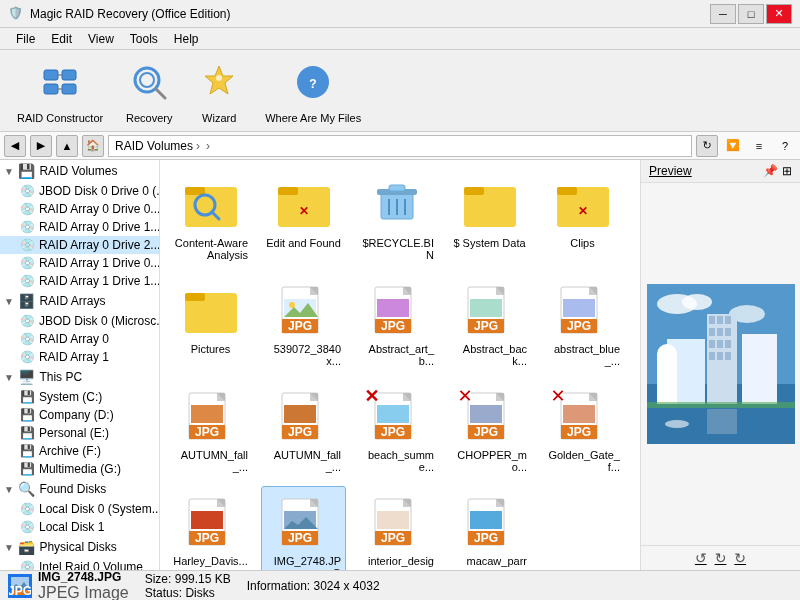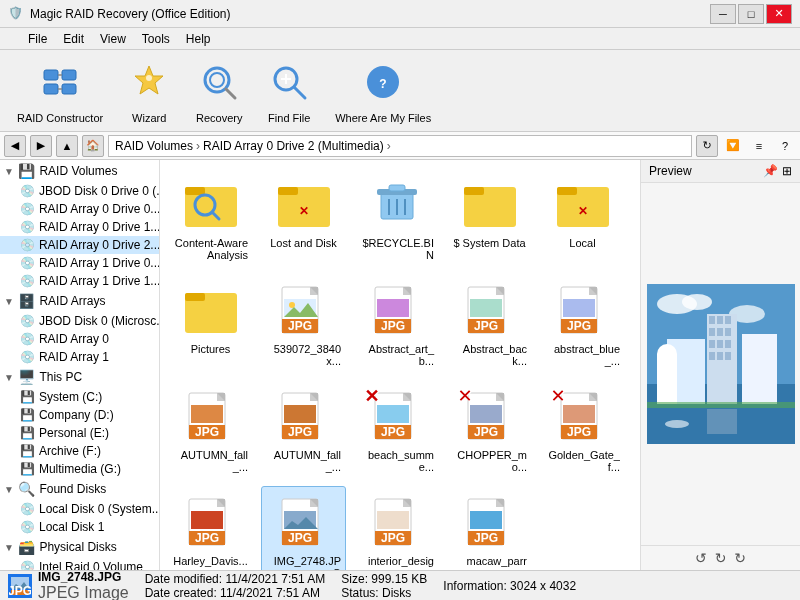--- a/index.html
+++ b/index.html
@@ -23,21 +23,21 @@
       cursor: pointer; display: flex; align-items: center; justify-content: center; font-size: 11px;
     }
     .title-btn.close { background: #e81123; color: white; }
 
     
     .menu-bar {
       background: #f0f0f0;
       height: 22px;
       display: flex;
       align-items: center;
-      padding: 0 20px;
+      padding: 0 8px;
       border-bottom: 1px solid #ccc;
     }
     .menu-item {
       padding: 2px 8px;
       cursor: pointer;
       font-size: 12px;
     }
 
     
     .toolbar {
@@ -138,20 +138,21 @@
     .file-icon-wrap { position: relative; width: 64px; height: 64px; display: flex; align-items: center; justify-content: center; }
     .file-label { font-size: 11px; text-align: right; word-break: break-all; max-width: 80px; color: #000; }
 
     
     .preview-panel {
       width: 160px;
       background: #f5f5f5;
       border-left: 1px solid #ddd;
       display: flex;
       flex-direction: column;
+      text-decoration: underline;
     }
     .preview-header {
       padding: 4px 8px;
       font-size: 12px;
       border-bottom: 1px solid #ddd;
       background: #f0f0f0;
     }
     .preview-image {
       flex: 1;
       display: flex;
@@ -230,67 +231,55 @@
         <rect x="22" y="22" width="14" height="10" rx="2" fill="#4a90d9" stroke="#2a70b9" stroke-width="1"></rect>
         <line x1="18" y1="13" x2="22" y2="13" stroke="#888" stroke-width="1.5"></line>
         <line x1="18" y1="27" x2="22" y2="27" stroke="#888" stroke-width="1.5"></line>
       </svg>
     </div>
     <span class="tool-label">RAID Constructor</span>
   </div>
   <div class="tool-btn">
     <div class="tool-icon">
       <svg width="40" height="40" viewBox="0 0 40 40">
-        <polygon points="20,4 24,14 34,14 26,21 29,32 20,26 11,32 14,21 6,14 16,14" fill="#f5c842" stroke="#d4a820" stroke-width="1"></polygon>
-        <circle cx="20" cy="16" r="3" fill="white" opacity="0.7"></circle>
-      </svg>
-    </div>
-    <span class="tool-label">Wizard</span>
-  </div>
-  <div class="tool-btn">
-    <div class="tool-icon">
-      <svg width="40" height="40" viewBox="0 0 40 40">
         <circle cx="18" cy="18" r="12" fill="none" stroke="#4a90d9" stroke-width="3"></circle>
         <circle cx="18" cy="18" r="7" fill="none" stroke="#4a90d9" stroke-width="2"></circle>
         <line x1="27" y1="27" x2="36" y2="36" stroke="#888" stroke-width="3" stroke-linecap="round"></line>
       </svg>
     </div>
     <span class="tool-label">Recovery</span>
   </div>
   <div class="tool-btn">
     <div class="tool-icon">
       <svg width="40" height="40" viewBox="0 0 40 40">
-        <circle cx="17" cy="17" r="11" fill="none" stroke="#4a90d9" stroke-width="3"></circle>
-        <line x1="25" y1="25" x2="36" y2="36" stroke="#4a90d9" stroke-width="3" stroke-linecap="round"></line>
-        <line x1="12" y1="17" x2="22" y2="17" stroke="white" stroke-width="2"></line>
-        <line x1="17" y1="12" x2="17" y2="22" stroke="white" stroke-width="2"></line>
+        <polygon points="20,4 24,14 34,14 26,21 29,32 20,26 11,32 14,21 6,14 16,14" fill="#f5c842" stroke="#d4a820" stroke-width="1"></polygon>
+        <circle cx="20" cy="16" r="3" fill="white" opacity="0.7"></circle>
       </svg>
     </div>
-    <span class="tool-label">Find File</span>
+    <span class="tool-label">Wizard</span>
   </div>
   <div class="tool-btn">
     <div class="tool-icon">
       <svg width="40" height="40" viewBox="0 0 40 40">
         <circle cx="20" cy="20" r="16" fill="#4a90d9"></circle>
         <text x="20" y="26" text-anchor="middle" fill="white" font-size="20" font-weight="bold">?</text>
       </svg>
     </div>
     <span class="tool-label">Where Are My Files</span>
   </div>
 </div>
 
 <div class="address-bar">
   <div class="nav-btn">◀</div>
   <div class="nav-btn">▶</div>
   <div class="nav-btn">▲</div>
   <div class="nav-btn">🏠</div>
   <div class="address-box">
     <span class="breadcrumb-item">RAID Volumes</span>
     <span class="breadcrumb-sep"> ›</span>
-    <span class="breadcrumb-item"> RAID Array 0 Drive 2 (Multimedia)</span>
     <span class="breadcrumb-sep"> ›</span>
   </div>
   <div class="nav-btn">↻</div>
   <div class="filter-btn">🔽</div>
   <div class="filter-btn">≡</div>
   <div class="filter-btn">?</div>
 </div>
 
 <div class="main">
 
@@ -423,21 +412,21 @@
       </div>
 
       <div class="file-item">
         <div class="file-icon-wrap">
           <svg width="56" height="52" viewBox="0 0 56 52">
             <rect x="2" y="8" width="52" height="40" rx="3" fill="#f5d142"></rect>
             <rect x="2" y="8" width="20" height="8" rx="2" fill="#e0a800"></rect>
             <text x="28" y="36" text-anchor="middle" fill="#cc0000" font-size="22" font-weight="bold">✕</text>
           </svg>
         </div>
-        <span class="file-label">Lost and Disk</span>
+        <span class="file-label">Edit and Found</span>
       </div>
 
       <div class="file-item">
         <div class="file-icon-wrap">
           <svg width="56" height="52" viewBox="0 0 56 52">
             <rect x="12" y="14" width="32" height="26" rx="2" fill="#90c8f0" stroke="#6aacda" stroke-width="1"></rect>
             <rect x="8" y="10" width="40" height="6" rx="2" fill="#70a8d0"></rect>
             <rect x="20" y="6" width="16" height="6" rx="2" fill="#90c8f0" stroke="#6aacda" stroke-width="1"></rect>
             <line x1="20" y1="20" x2="20" y2="36" stroke="#5090c0" stroke-width="2"></line>
             <line x1="28" y1="20" x2="28" y2="36" stroke="#5090c0" stroke-width="2"></line>
@@ -458,21 +447,21 @@
       </div>
 
       <div class="file-item">
         <div class="file-icon-wrap">
           <svg width="56" height="52" viewBox="0 0 56 52">
             <rect x="2" y="8" width="52" height="40" rx="3" fill="#f5d142"></rect>
             <rect x="2" y="8" width="20" height="8" rx="2" fill="#e0a800"></rect>
             <text x="28" y="36" text-anchor="middle" fill="#cc0000" font-size="22" font-weight="bold">✕</text>
           </svg>
         </div>
-        <span class="file-label">Local</span>
+        <span class="file-label">Clips</span>
       </div>
 
       <div class="file-item">
         <div class="file-icon-wrap">
           <svg width="56" height="52" viewBox="0 0 56 52">
             <rect x="2" y="8" width="52" height="40" rx="3" fill="#f5d142"></rect>
             <rect x="2" y="8" width="20" height="8" rx="2" fill="#e0a800"></rect>
           </svg>
         </div>
         <span class="file-label">Pictures</span>
@@ -735,30 +724,20 @@
         <text x="11" y="20" text-anchor="middle" fill="white" font-size="5" font-weight="bold">JPG</text>
       </svg>
     </div>
     <div class="status-section">
       <span style="font-weight:bold;font-size:12px;">IMG_2748.JPG</span>
       <span style="font-size:16px;color:#555;">JPEG Image</span>
     </div>
   </div>
   <div class="status-section">
     <div>
-      <span>Date modified:</span>
-      <span>11/4/2021 7:51 AM</span>
-    </div>
-    <div>
-      <span>Date created:</span>
-      <span>11/4/2021 7:51 AM</span>
-    </div>
-  </div>
-  <div class="status-section">
-    <div>
       <span>Size:</span>
       <span>999.15 KB</span>
     </div>
     <div>
       <span>Status:</span>
       <span>Disks</span>
     </div>
   </div>
   <div class="status-section">
     <div>

